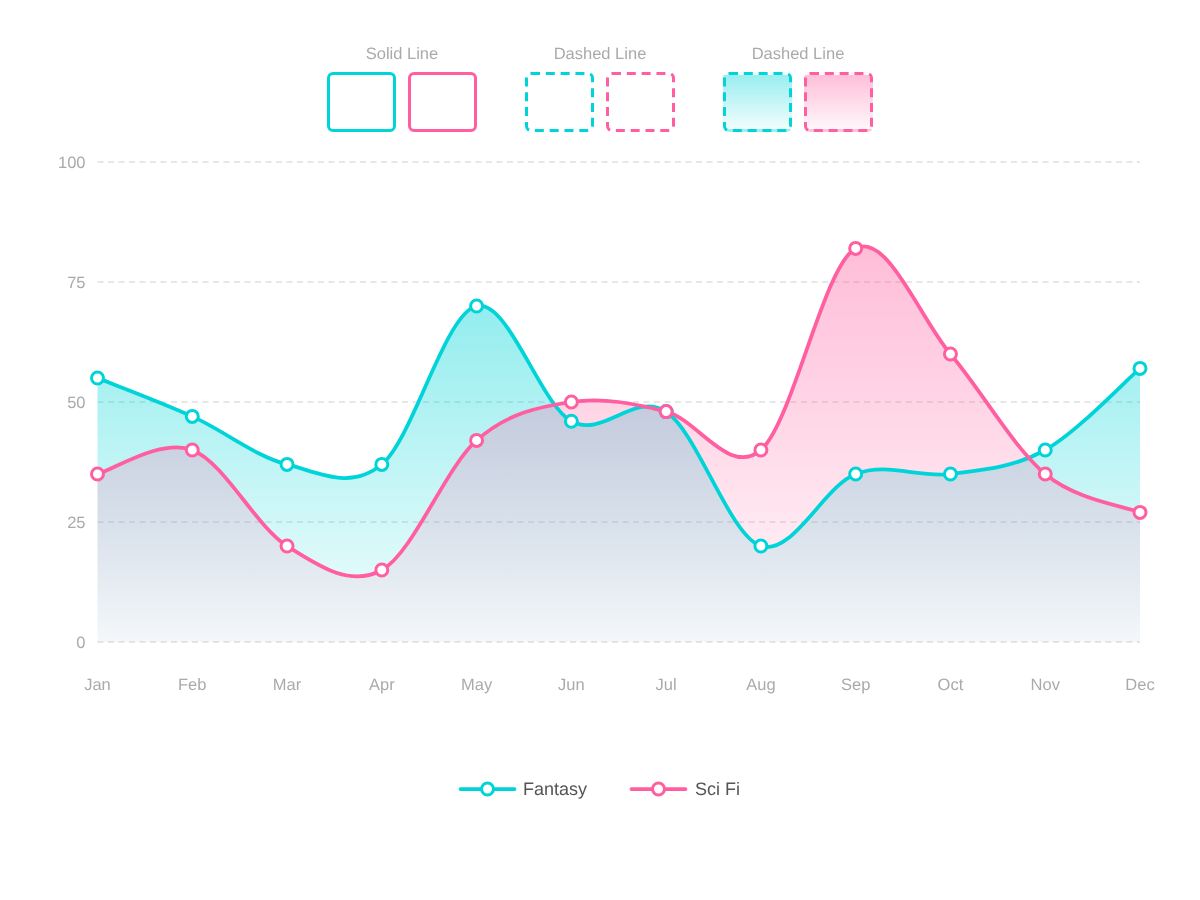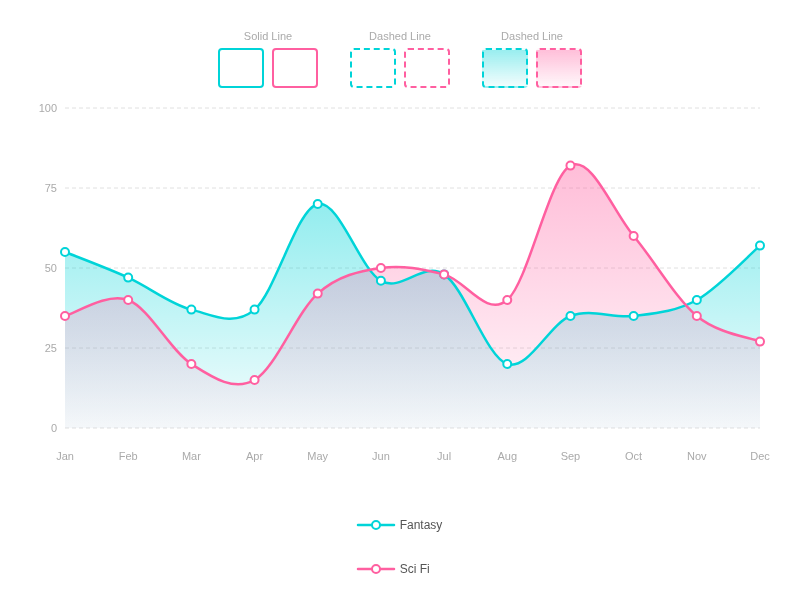--- a/index.html
+++ b/index.html
@@ -92,21 +92,21 @@
     
     .chart-wrapper {
       width: 760px;
       position: relative;
       flex: 1;
       margin-bottom: 40px;
     }
 
     .bottom-legend {
       display: flex;
-      flex-direction: column;
+      flex-direction: row;
       justify-content: center;
       gap: 30px;
       margin-top: 6px;
     }
 
     .bottom-legend-item {
       display: flex;
       align-items: center;
       gap: 6px;
       font-size: 12px;

